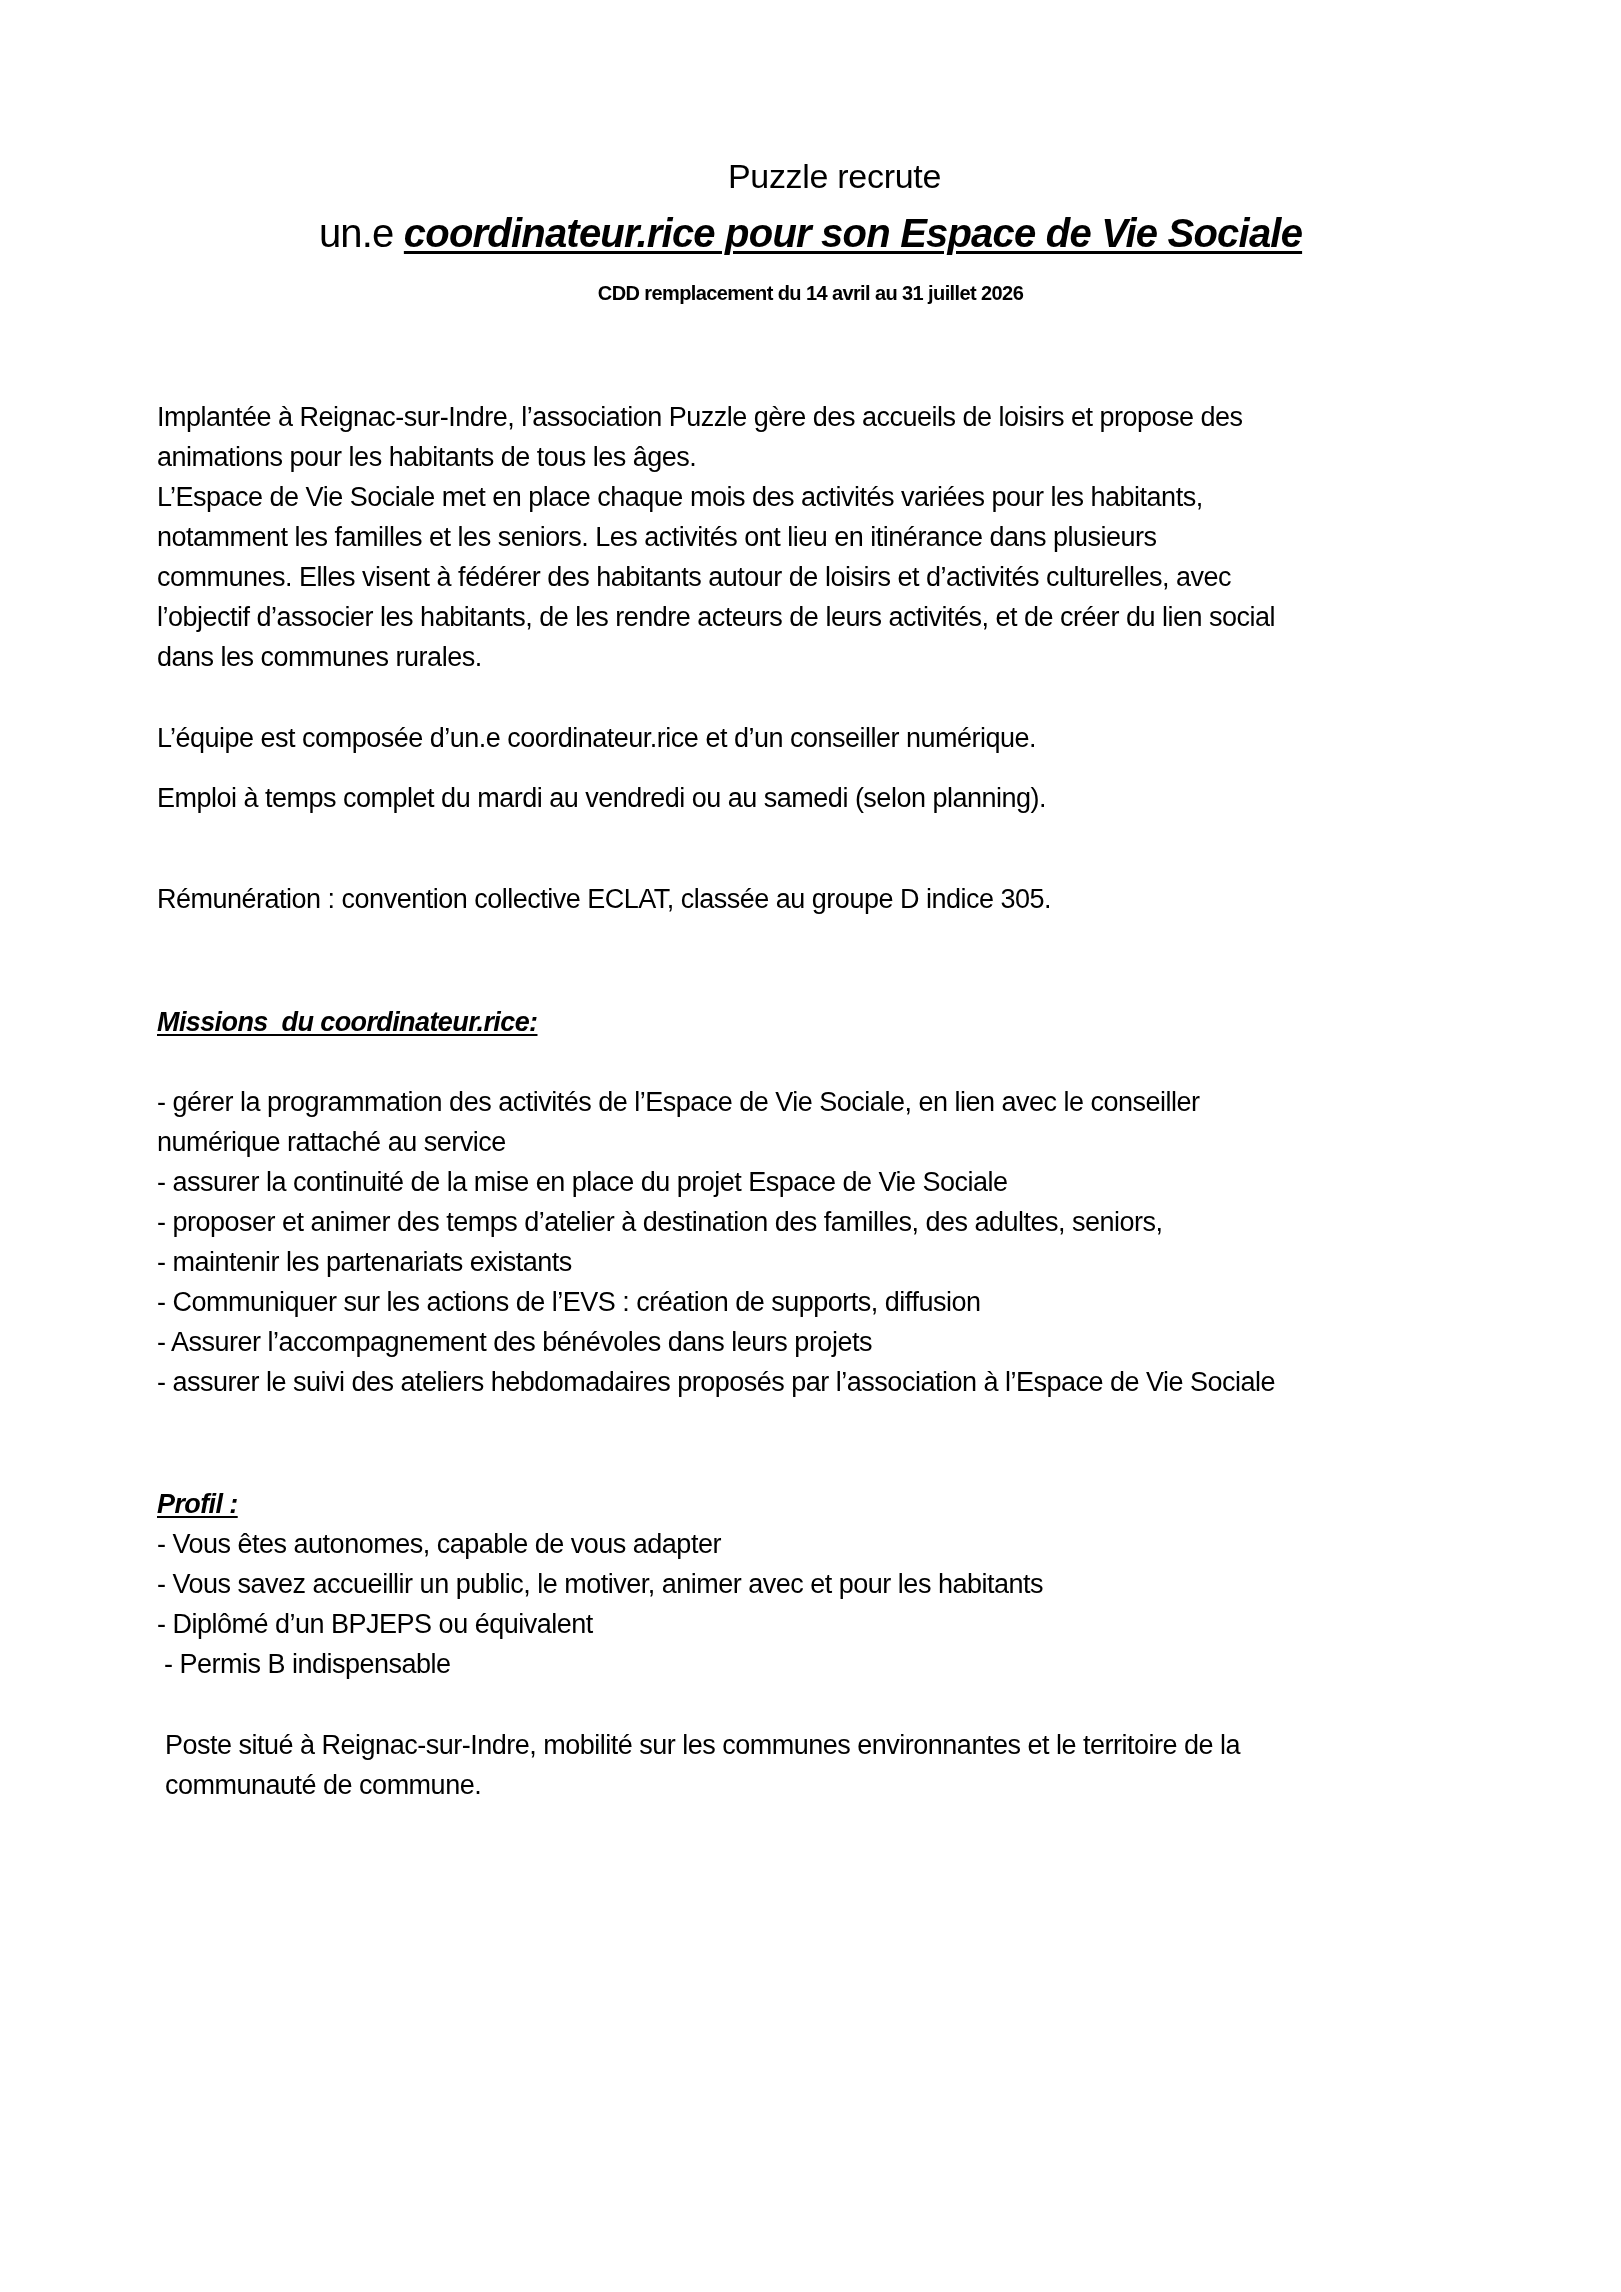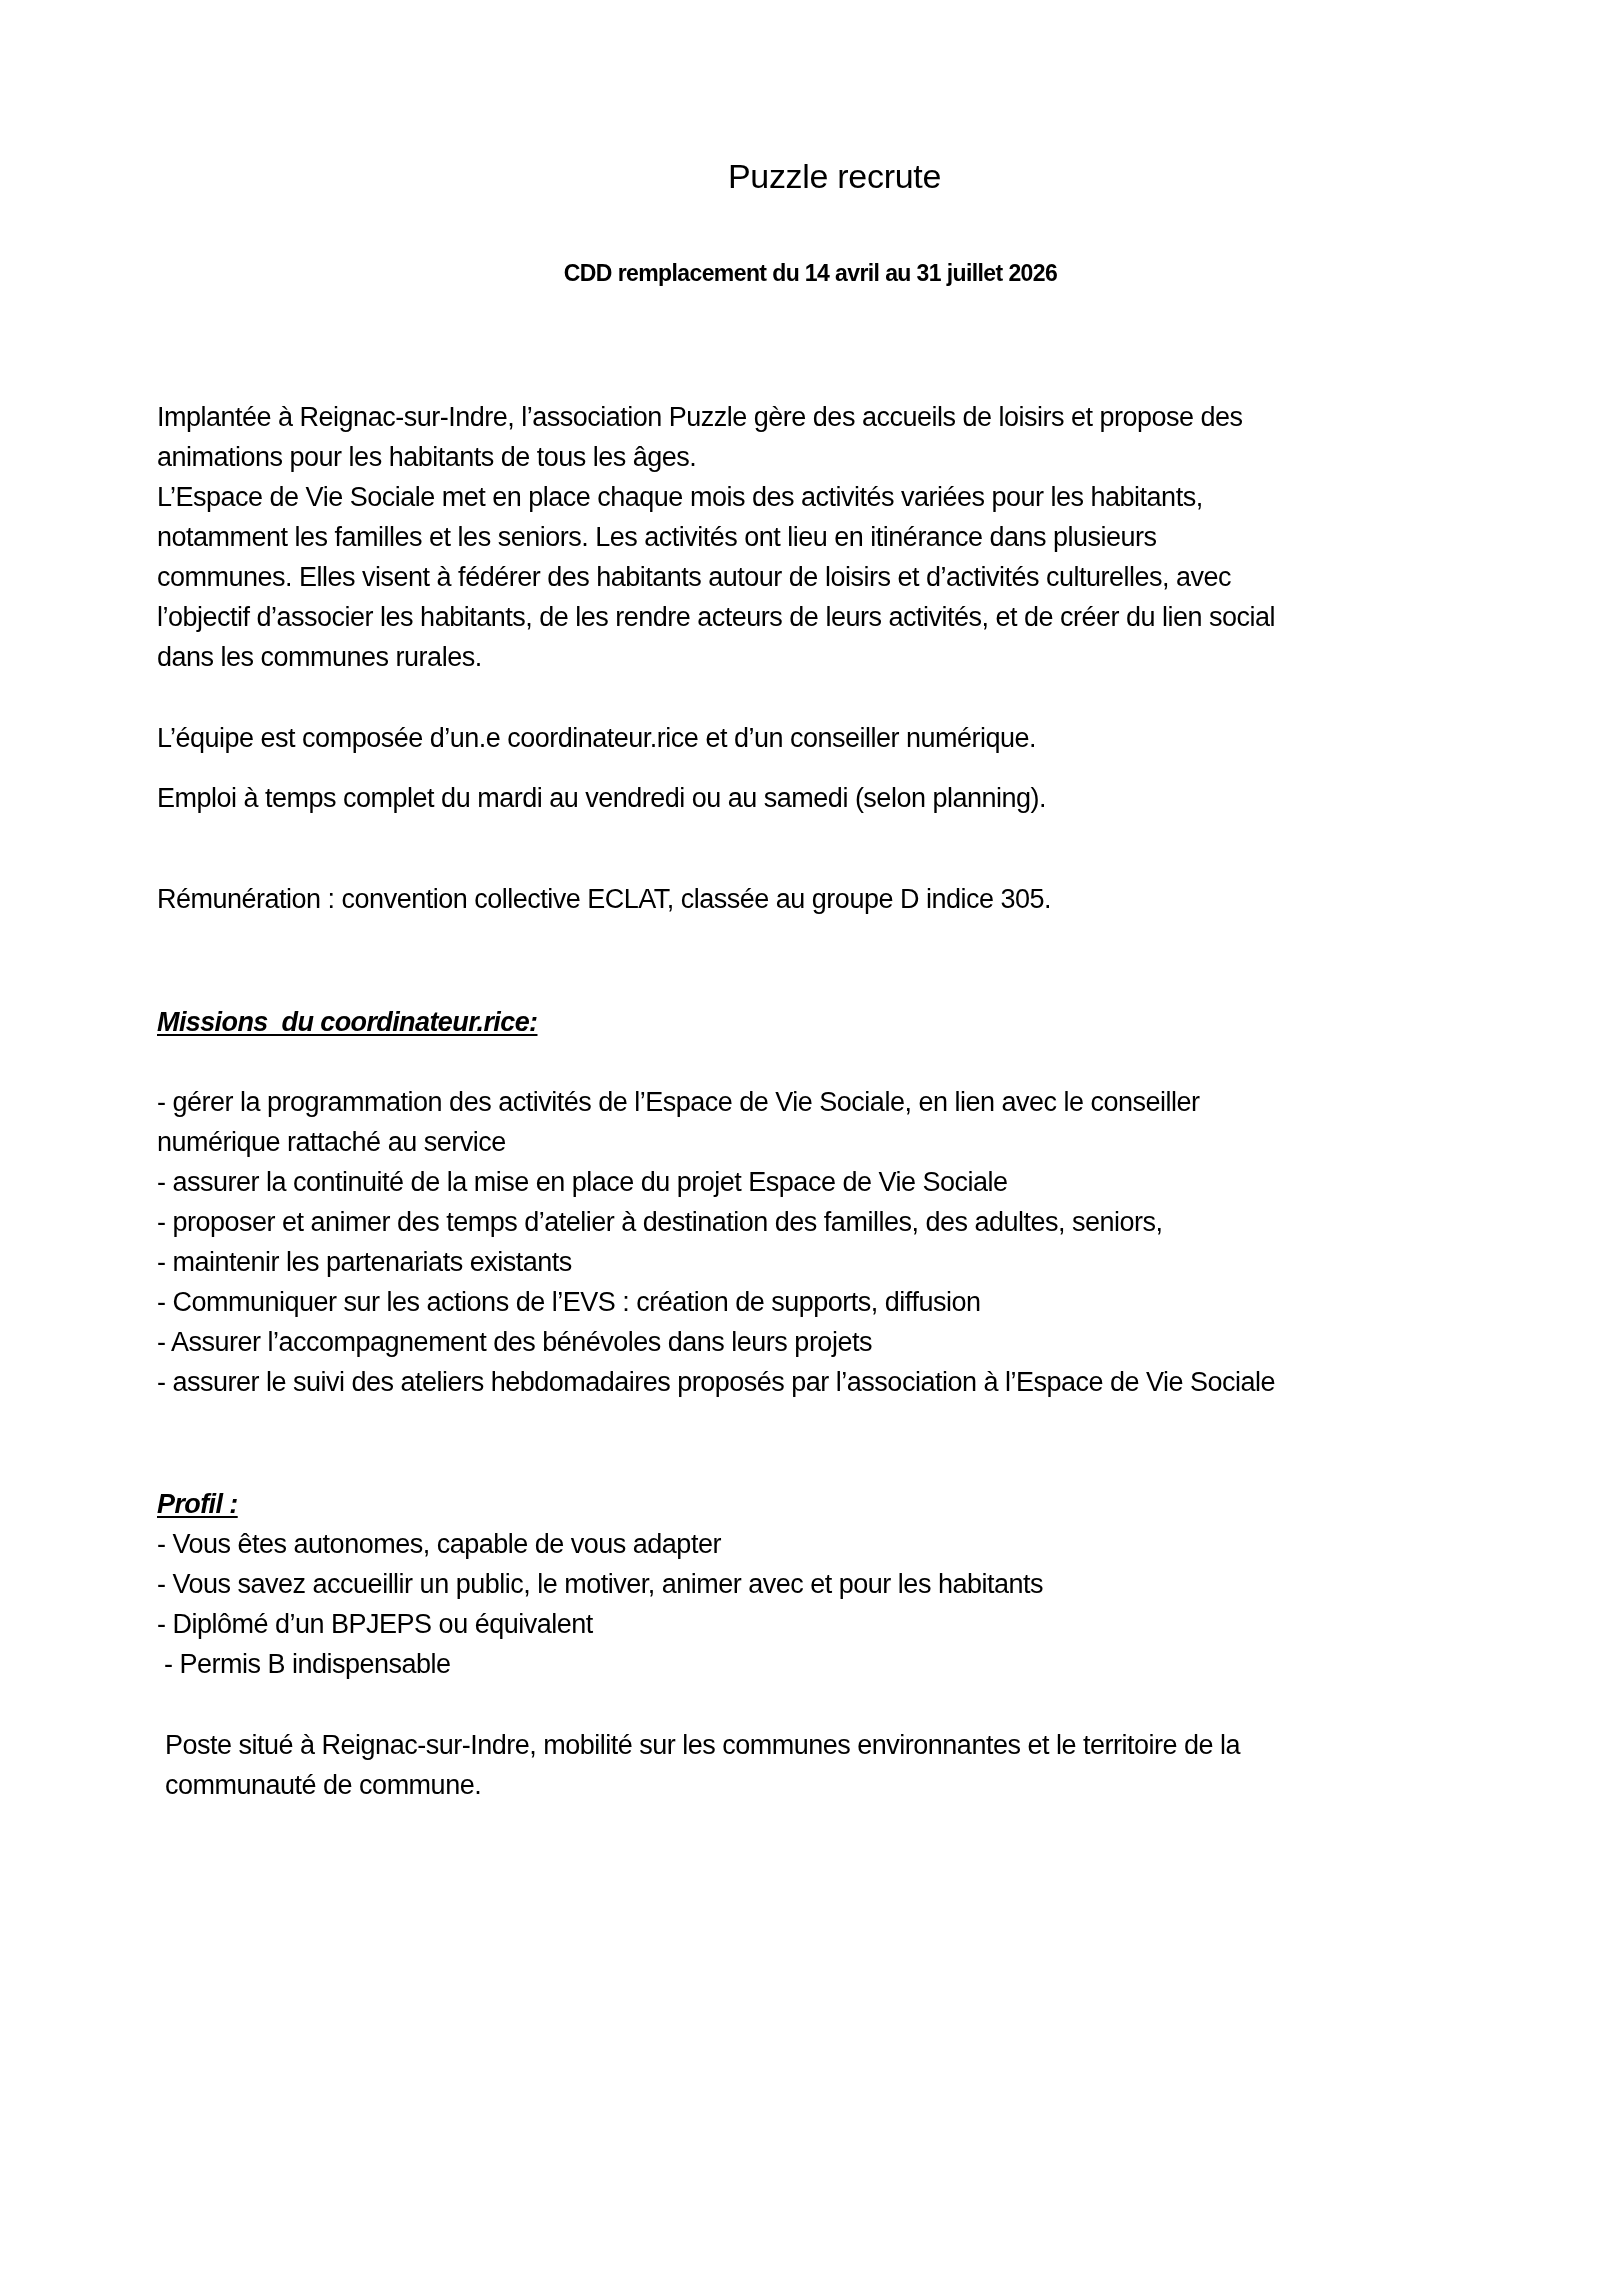--- a/index.html
+++ b/index.html
@@ -42,22 +42,22 @@
       font-weight: normal;
     }
     .h-line2 .emph {
       font-weight: bold;
       font-style: italic;
       text-decoration: underline;
       text-decoration-thickness: 2.9px;
       text-underline-offset: 3.9px;
     }
     .h-line3 {
-      top: 260px;
-      font-size: 23px;
+      top: 282px;
+      font-size: 20px;
       font-weight: bold;
       letter-spacing: -0.6px;
     }
     .body-text {
       position: absolute;
       left: 157px;
       width: 1313px;
       font-size: 27px;
       line-height: 40px;
       letter-spacing: -0.5px;
@@ -84,20 +84,23 @@
     .footer-text { top: 1725px; margin-left: 8px; }
     .line { display: block; white-space: nowrap; }
   </style>
 </head>
 <body>
 
 <div class="page">
 
   <div class="header h-line1">Puzzle recrute</div>
 
+  <div class="header h-line2">
+    <span class="prefix">un.e </span><span class="emph">coordinateur.rice pour son Espace de Vie Sociale</span>
+  </div>
 
   <div class="header h-line3">CDD remplacement du 14 avril au 31 juillet 2026</div>
 
   <div class="body-text intro">
     <span class="line">Implantée à Reignac-sur-Indre, l’association Puzzle gère des accueils de loisirs et propose des</span>
     <span class="line">animations pour les habitants de tous les âges.</span>
     <span class="line">L’Espace de Vie Sociale met en place chaque mois des activités variées pour les habitants,</span>
     <span class="line">notamment les familles et les seniors. Les activités ont lieu en itinérance dans plusieurs</span>
     <span class="line">communes. Elles visent à fédérer des habitants autour de loisirs et d’activités culturelles, avec</span>
     <span class="line">l’objectif d’associer les habitants, de les rendre acteurs de leurs activités, et de créer du lien social</span>

